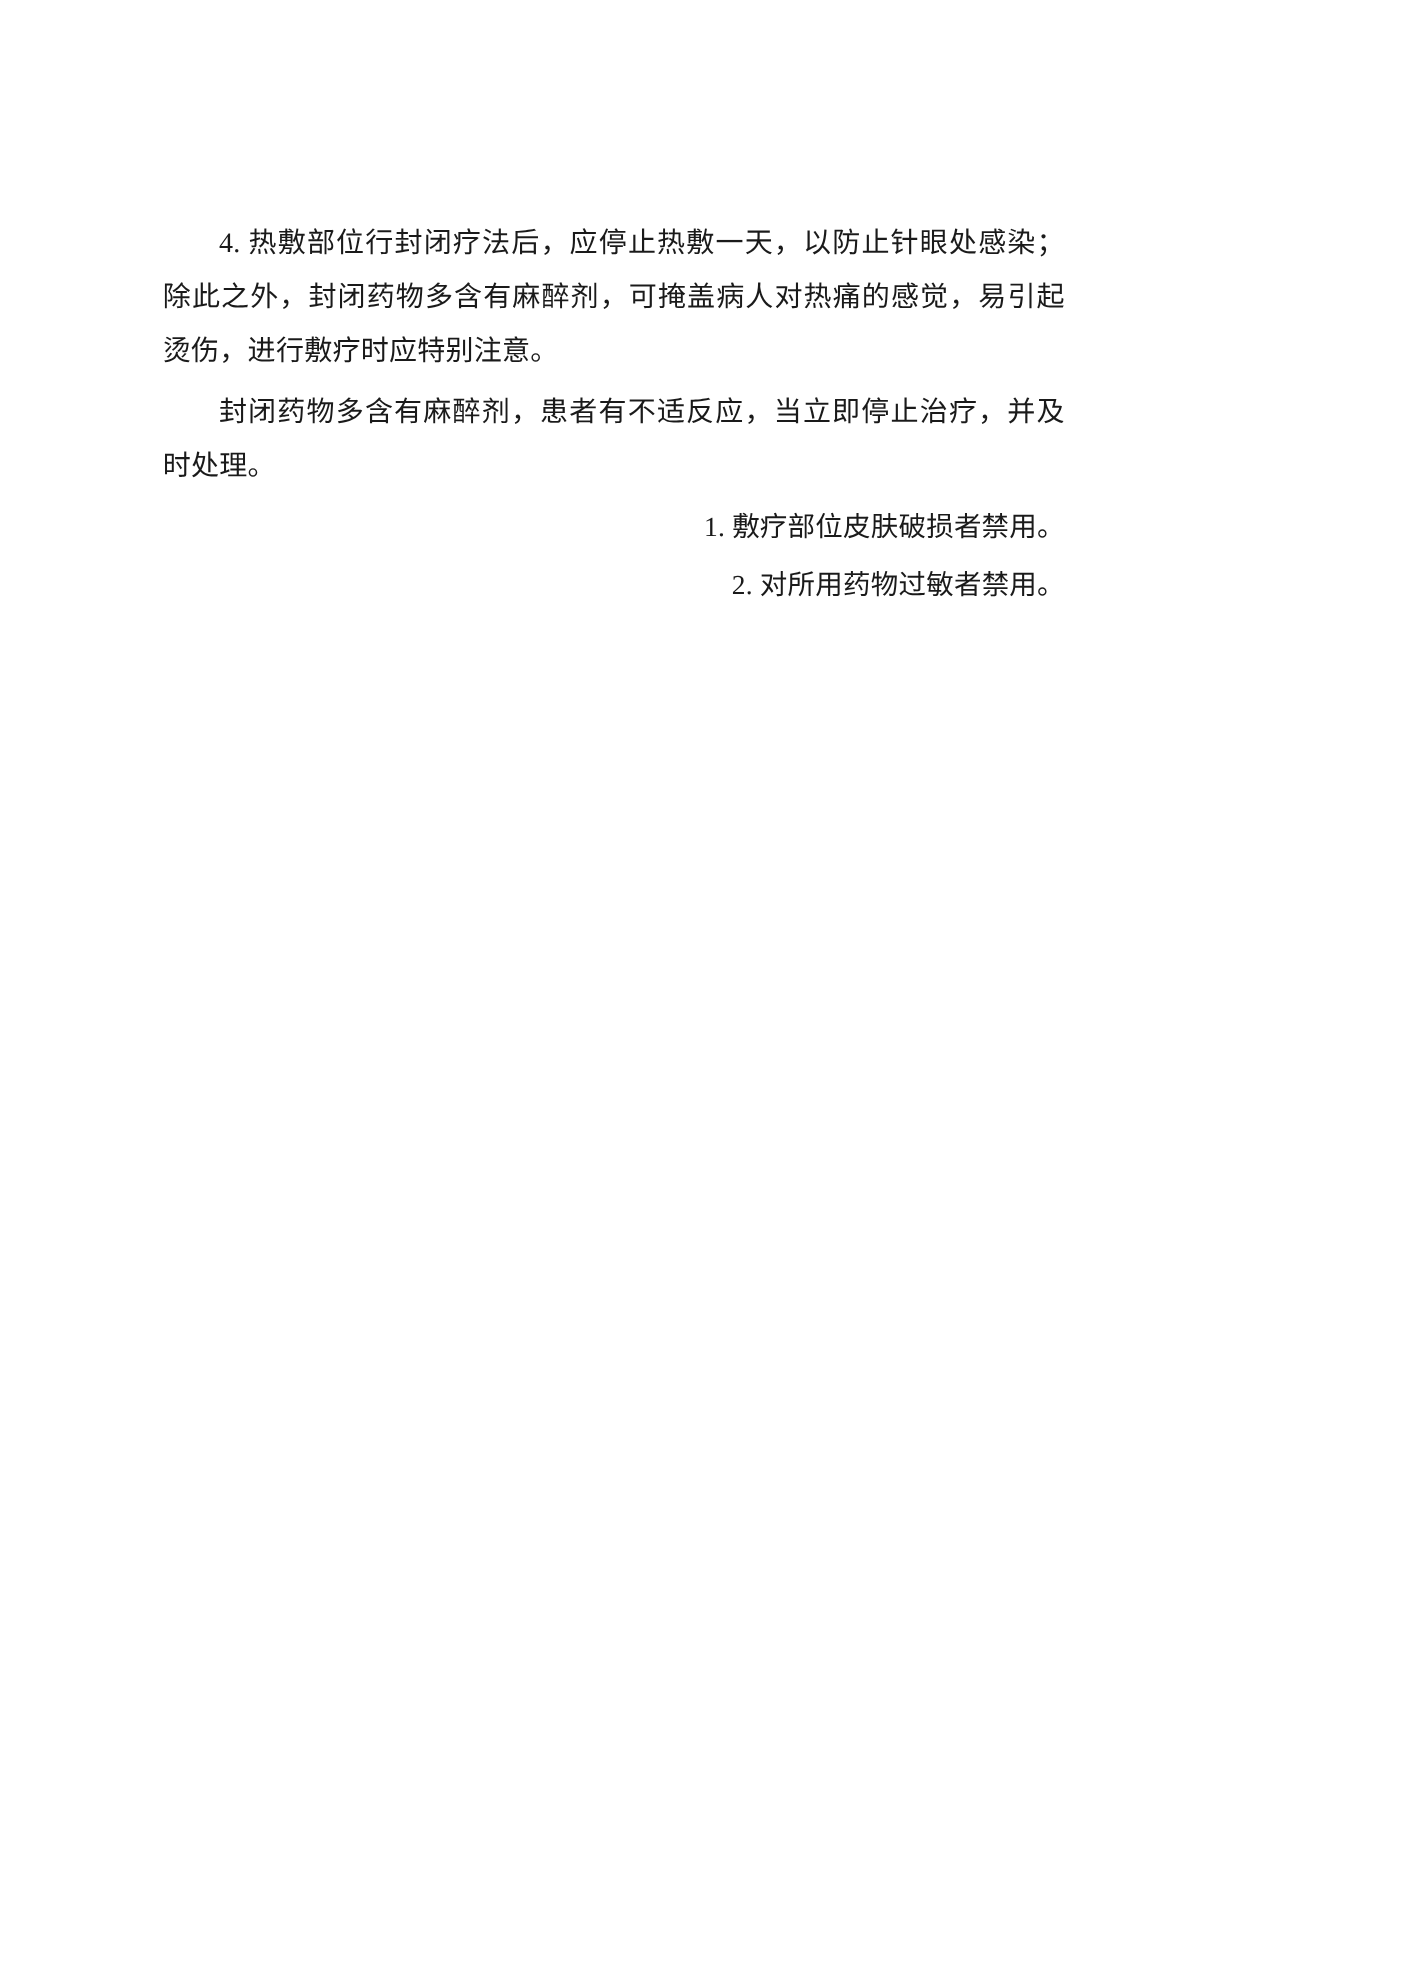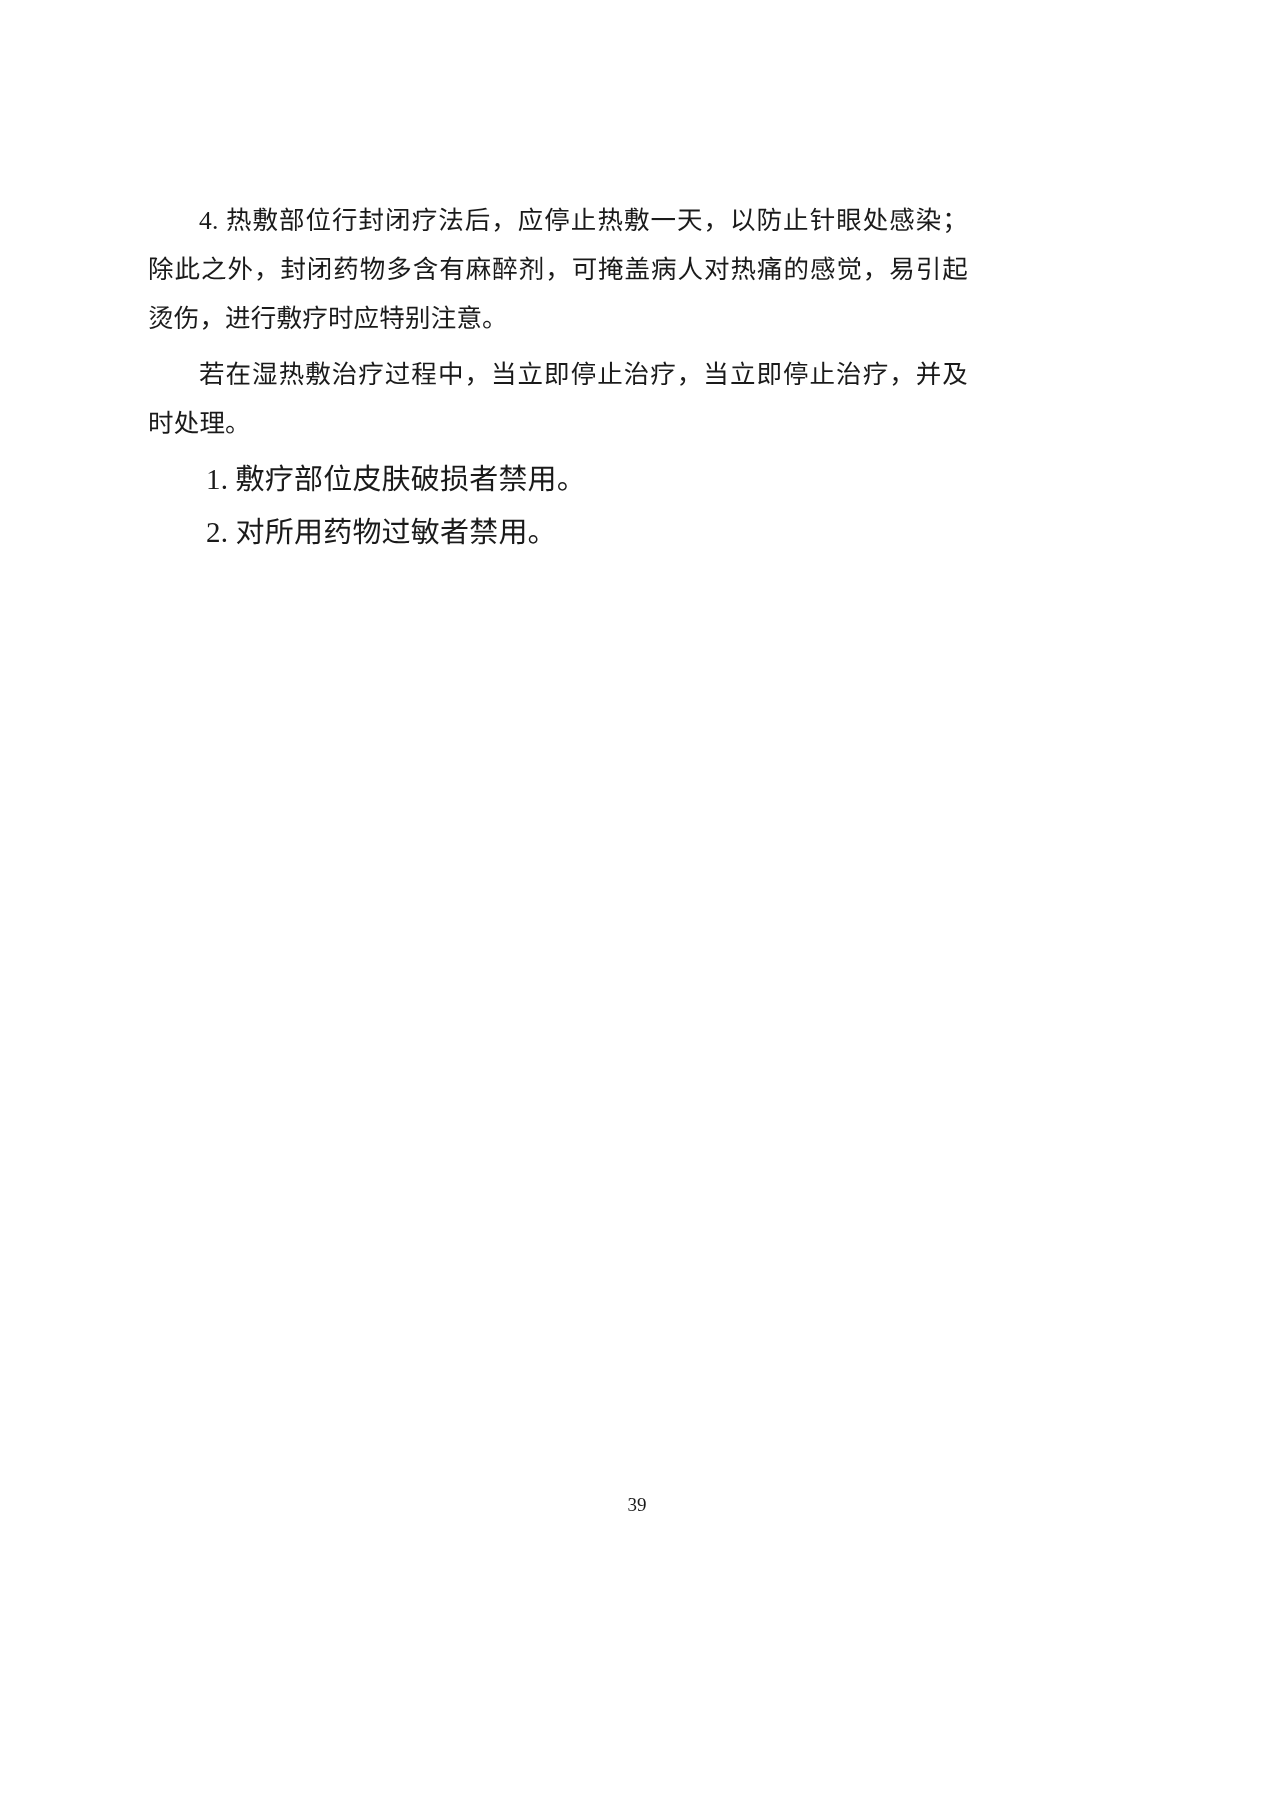--- a/index.html
+++ b/index.html
@@ -39,50 +39,50 @@
   }
   .heading {
     font-size: 25.5px;
     line-height: 49px;
     font-weight: bold;
     margin: 6px 0 6px 0;
     text-indent: 2em;
     letter-spacing: 1px;
   }
   .listitem {
-    font-size: 29px;
+    font-size: 25px;
     line-height: 49px;
     margin: 4px 0 4px 0;
     text-indent: 2em;
     letter-spacing: 0.2px;
+    text-align: right;
   }
   .pagenum {
     position: absolute;
     left: 0;
     right: 0;
     top: 1494px;
     text-align: center;
     font-size: 19px;
     color: #1a1a1a;
     font-family: "Liberation Serif", "DejaVu Serif", serif;
   }
 </style>
 </head>
 <body>
 
 <div class="page">
   <div class="content">
 
     <p class="para indent">4. 热敷部位行封闭疗法后，应停止热敷一天，以防止针眼处感染；除此之外，封闭药物多含有麻醉剂，可掩盖病人对热痛的感觉，易引起烫伤，进行敷疗时应特别注意。</p>
 
-    <p class="para indent">若在湿热敷治疗过程中，当立即停止治疗，当立即停止治疗，并及时处理。</p>
+    <p class="para indent">封闭药物多含有麻醉剂，患者有不适反应，当立即停止治疗，并及时处理。</p>
 
 
     <p class="listitem">1. 敷疗部位皮肤破损者禁用。</p>
 
 
 
     <p class="listitem">2. 对所用药物过敏者禁用。</p>
 
   </div>
 
-  <div class="pagenum">39</div>
 </div>
 
 </body></html>

